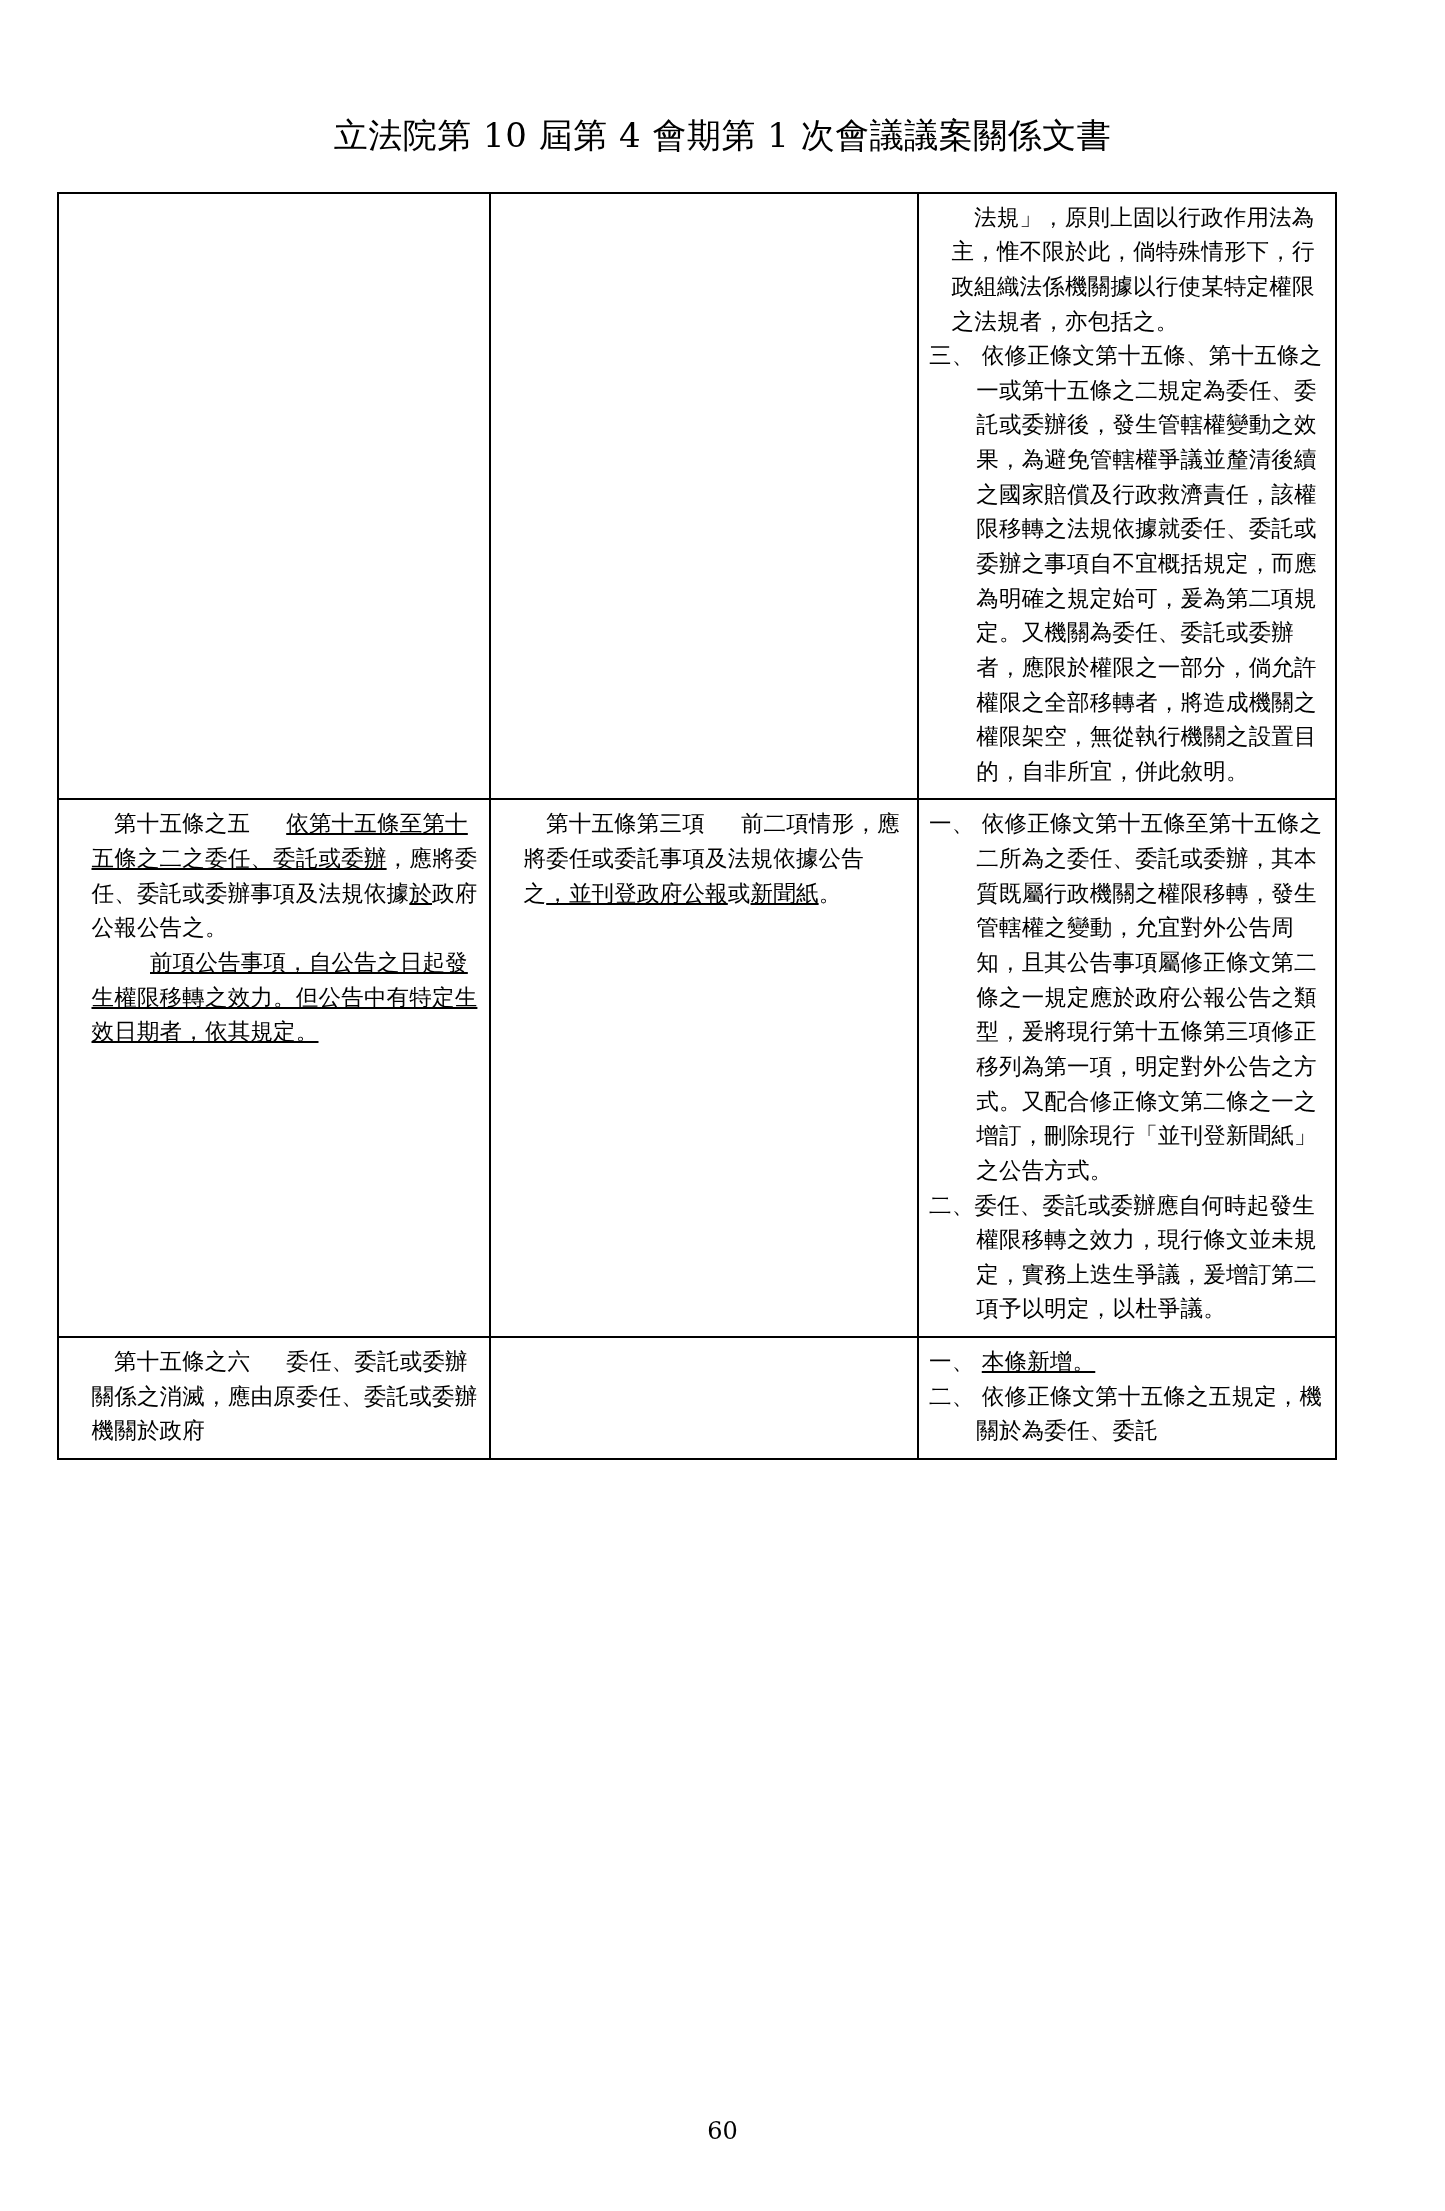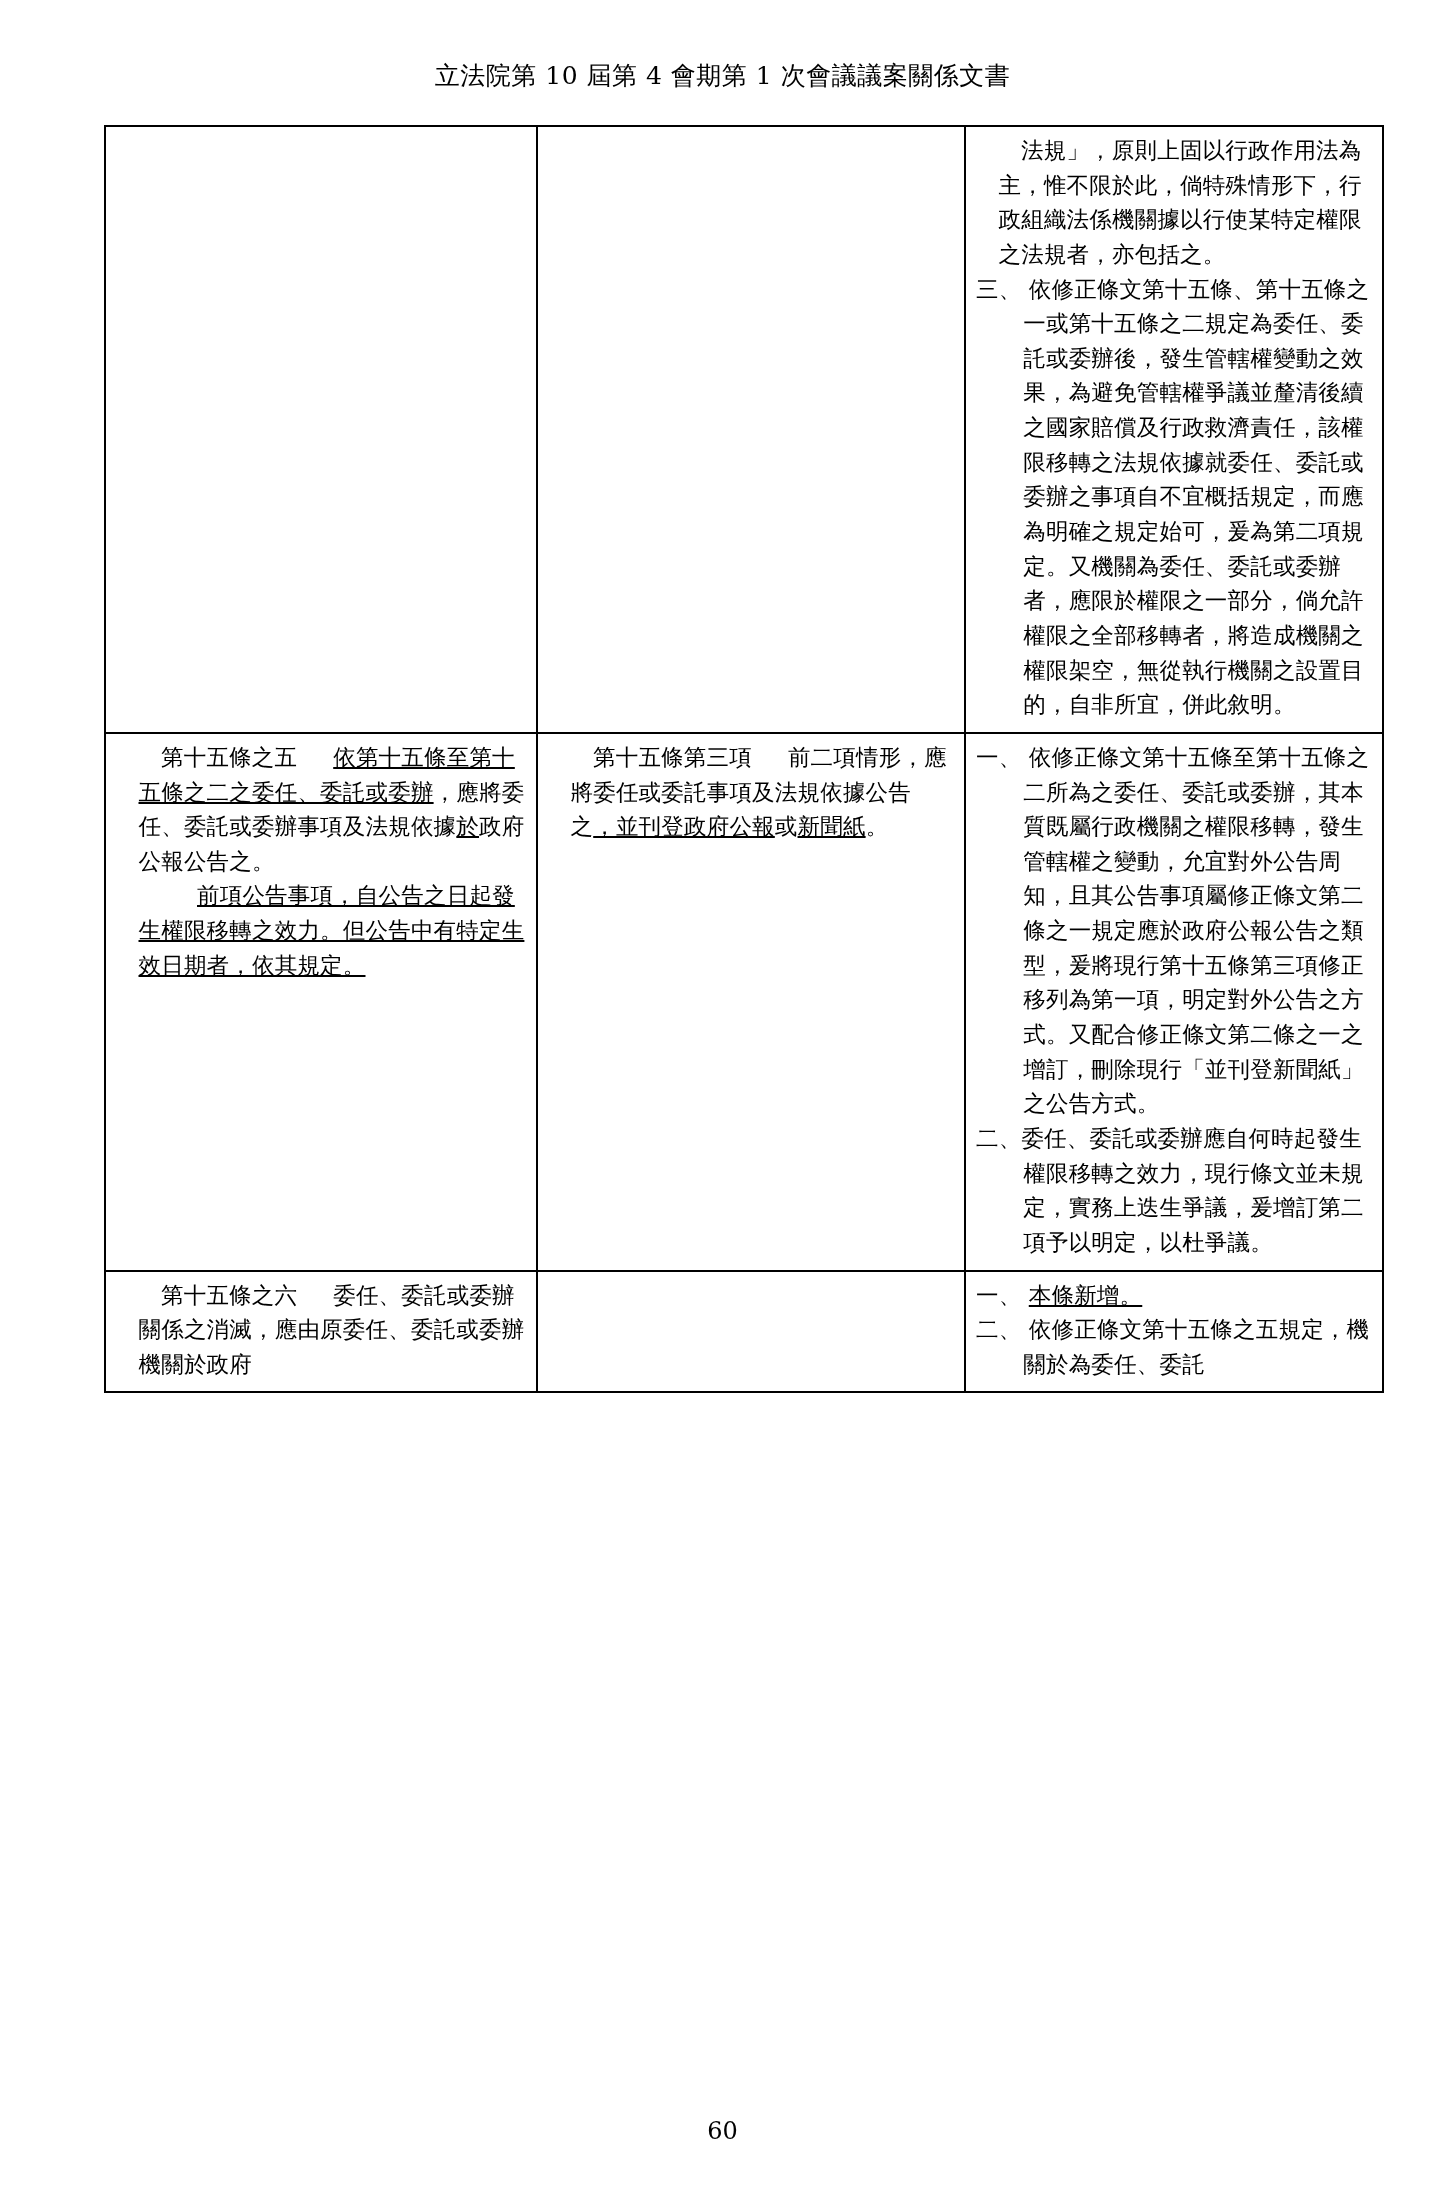--- a/index.html
+++ b/index.html
@@ -16,28 +16,28 @@
   }
   .page {
     position: relative;
     width: 1445px;
     height: 2211px;
     box-sizing: border-box;
     padding: 0;
   }
   .doc-header {
     text-align: center;
-    font-size: 25px;
+    font-size: 34px;
     line-height: 1.4;
     letter-spacing: 0.5px;
-    padding-top: 58px;
+    padding-top: 112px;
     font-family: "DejaVu Serif", "Liberation Serif", serif;
   }
   .table-wrap {
-    margin: 32px 82px 0 104px;
+    margin: 32px 82px 0 57px;
   }
   table.cmp {
     border-collapse: collapse;
     width: 1278px;
     table-layout: fixed;
   }
   table.cmp td {
     border: 2px solid #000000;
     vertical-align: top;
     padding: 6px 10px 10px 10px;

